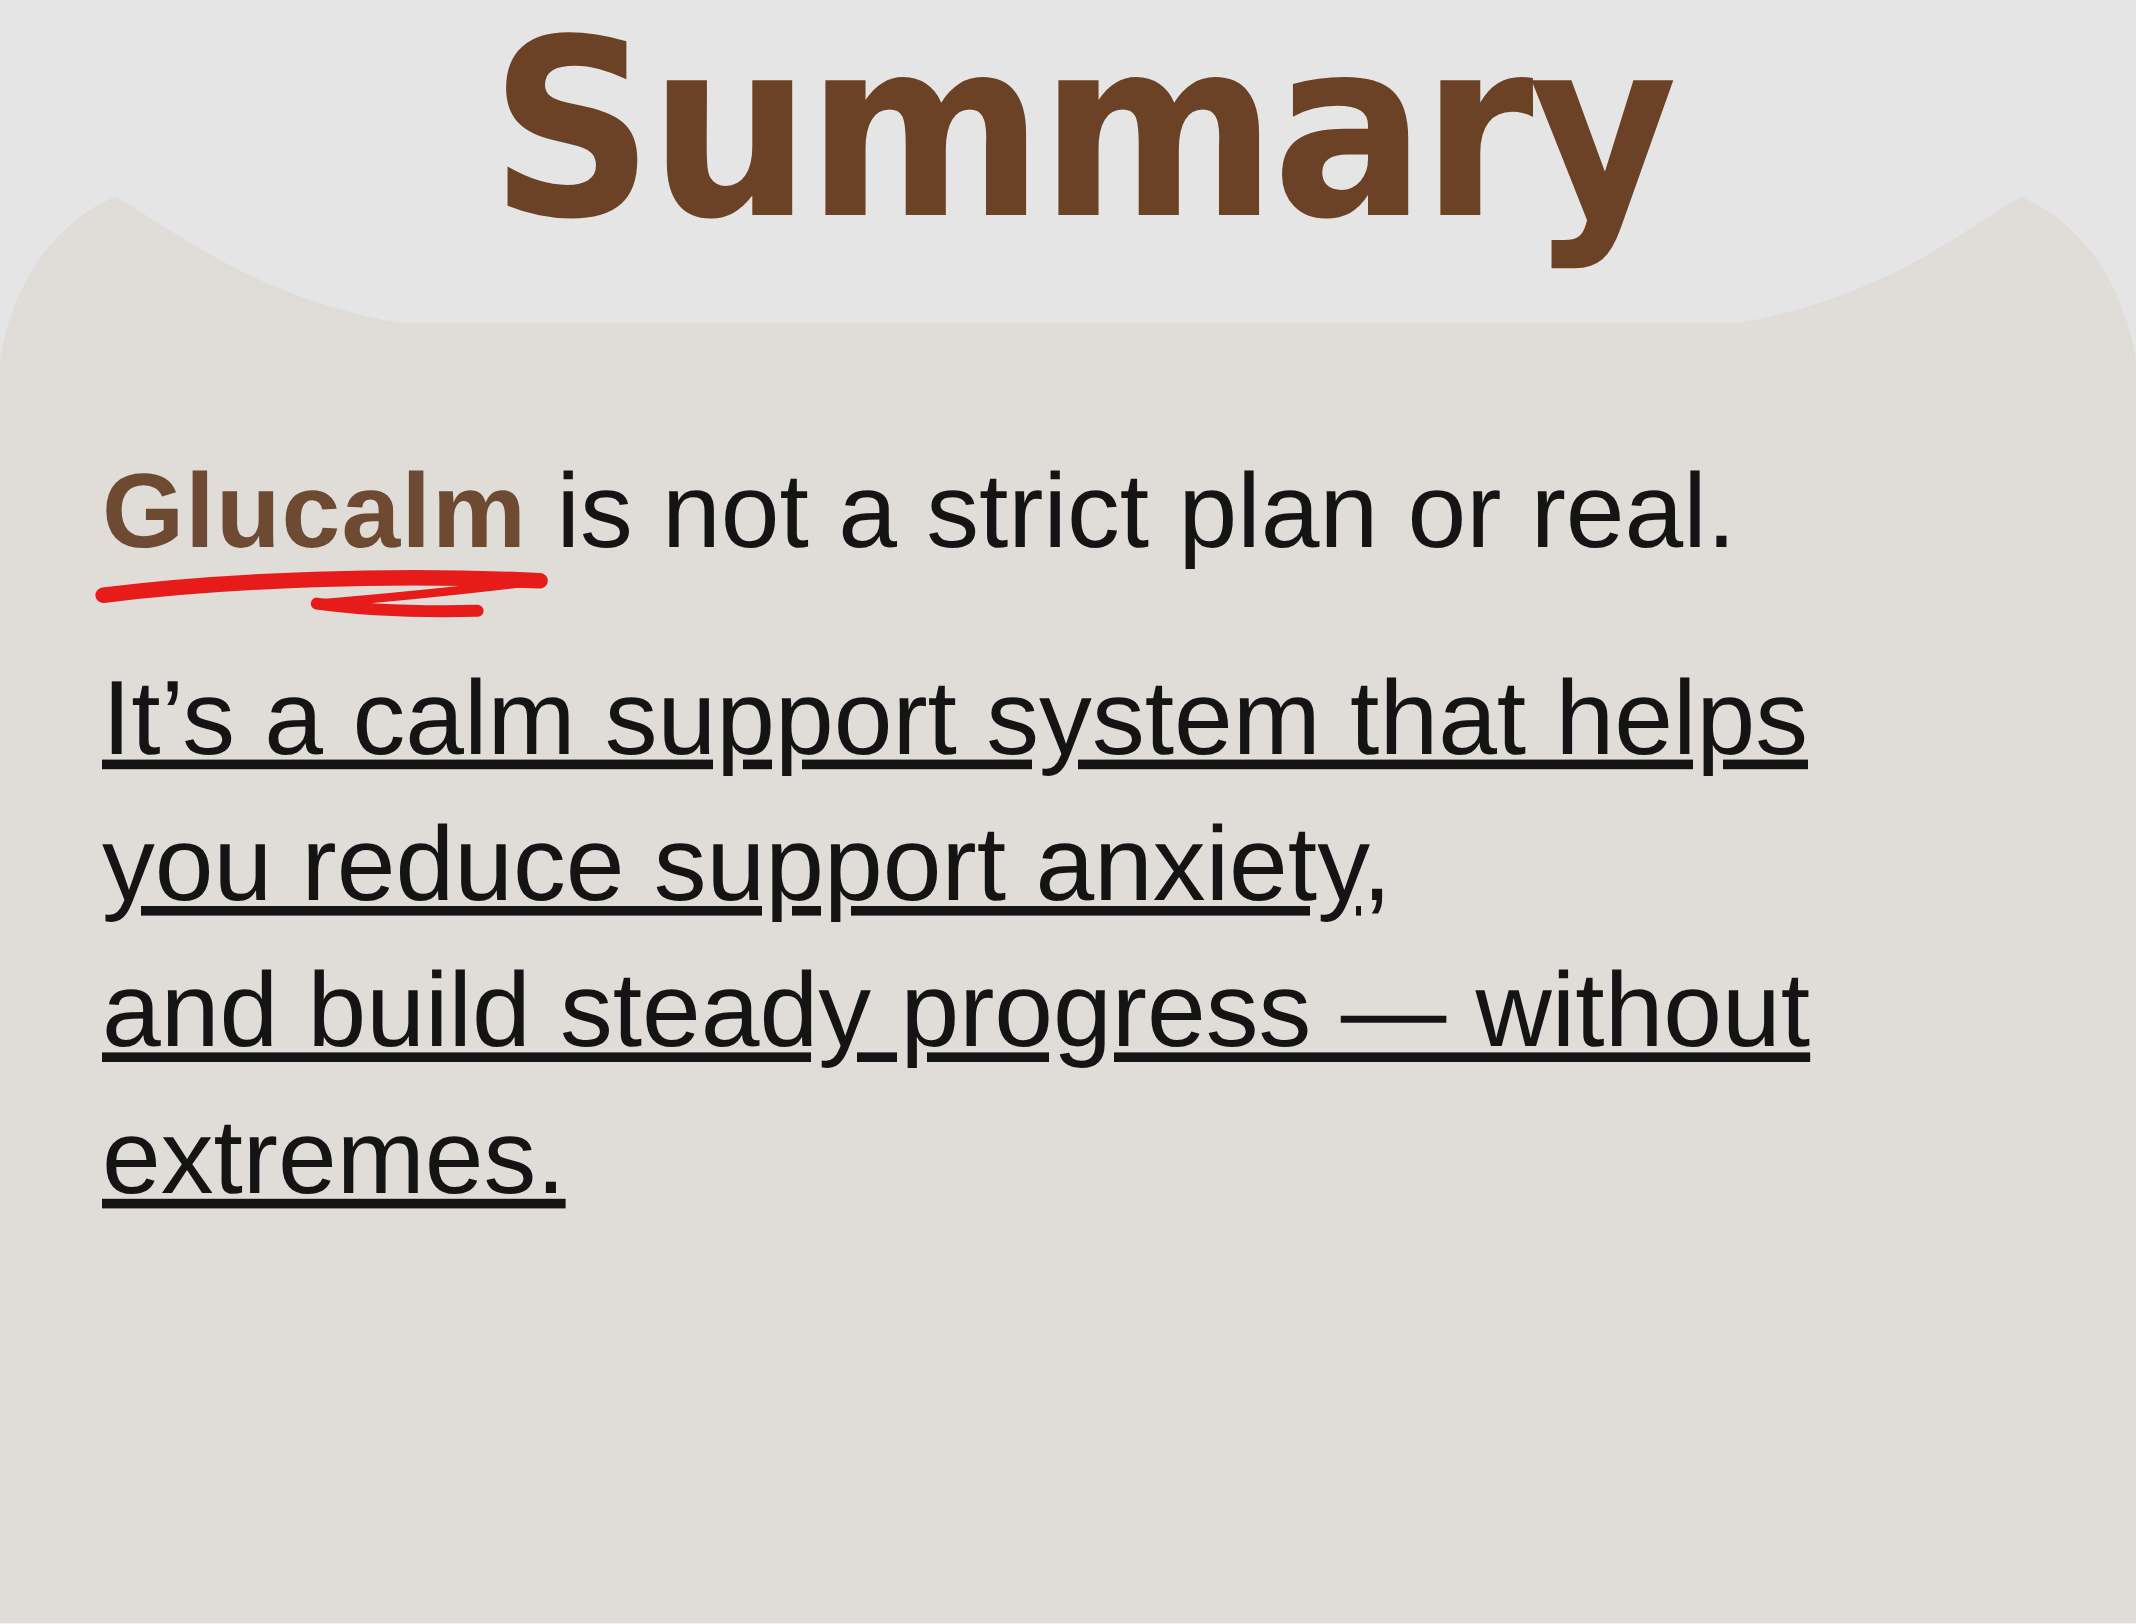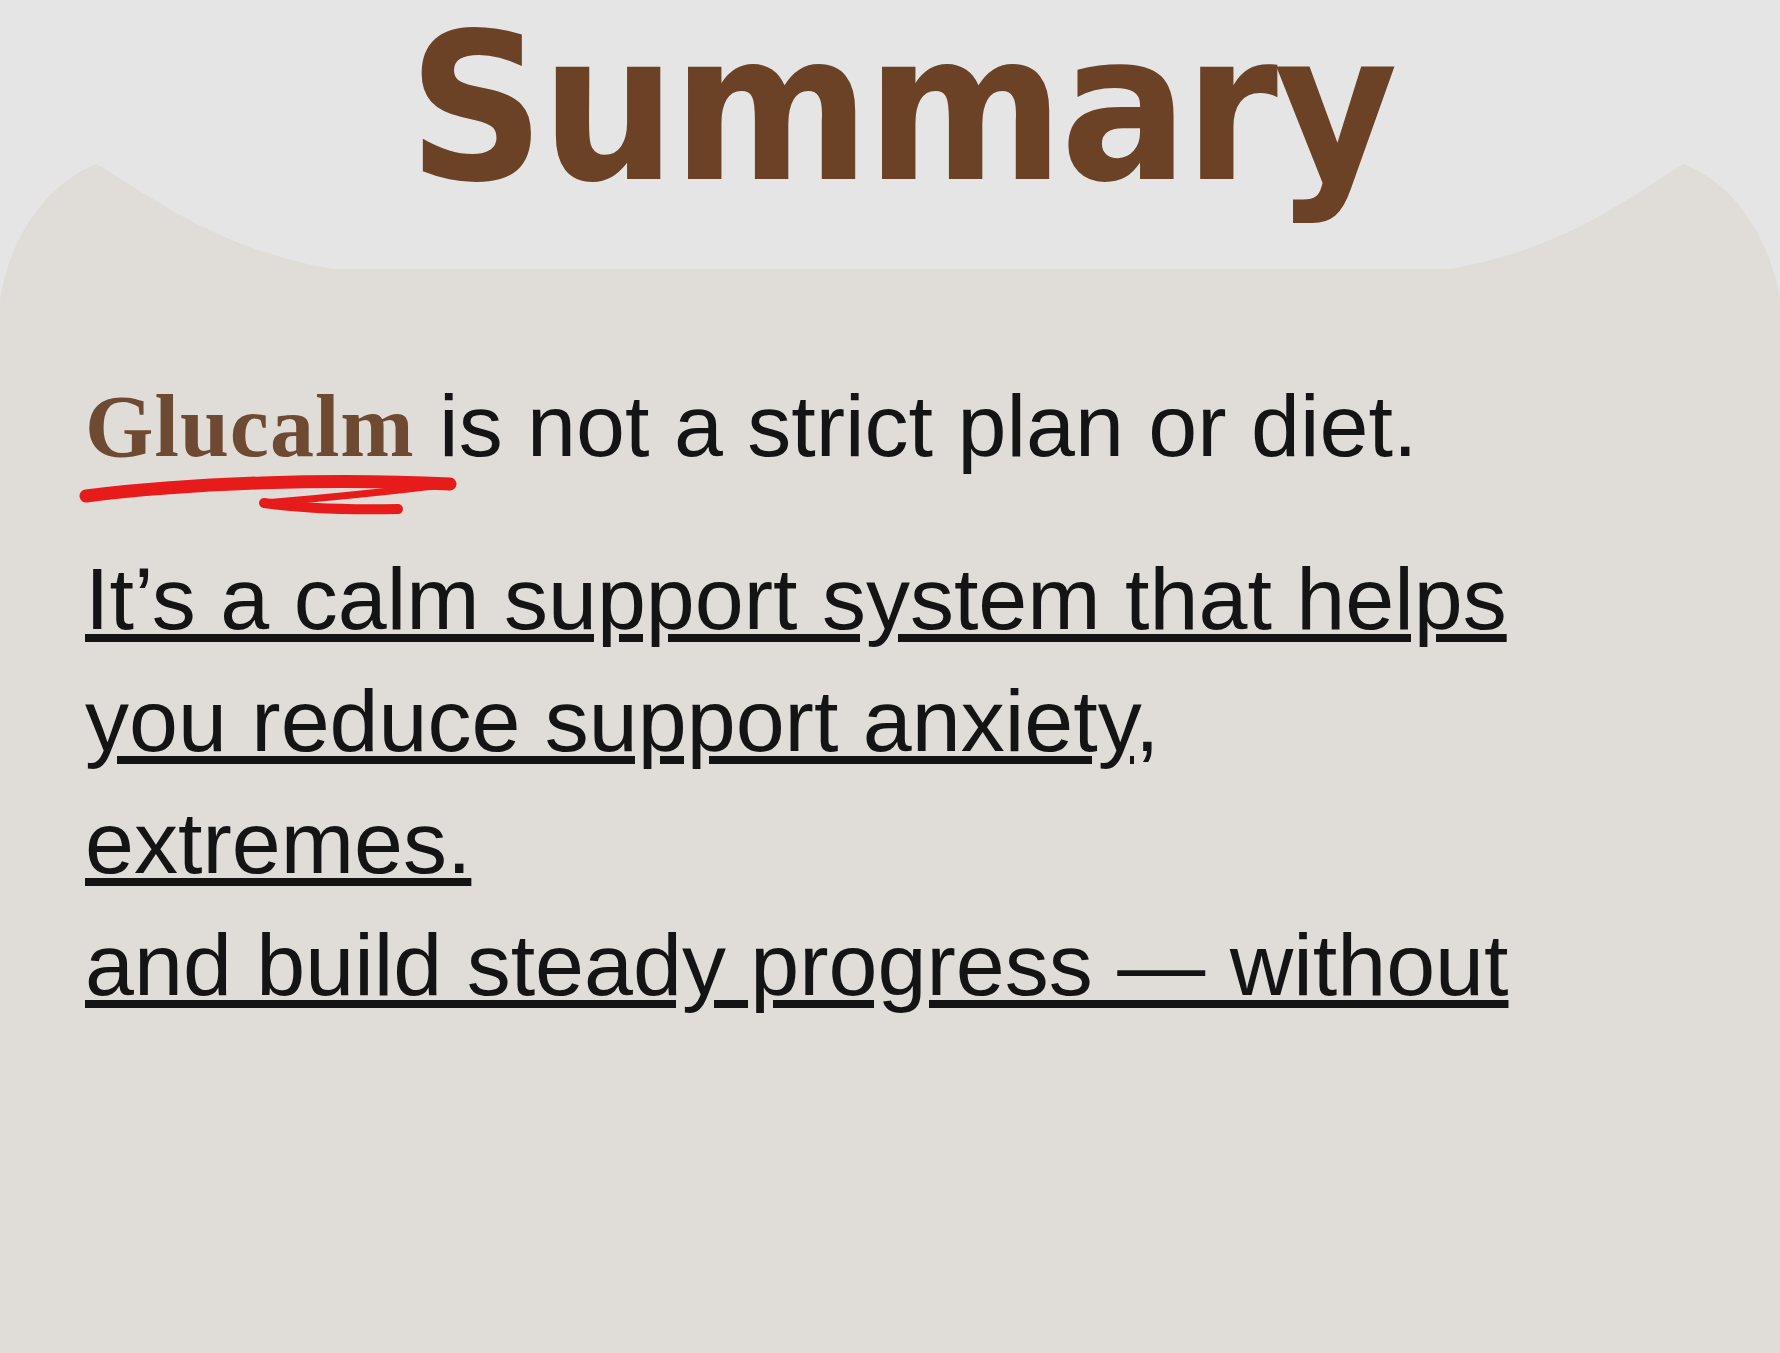--- a/index.html
+++ b/index.html
@@ -49,21 +49,20 @@
     z-index: 2;
     color: #141414;
     font-size: 88px;
     line-height: 122px;
     letter-spacing: 0px;
   }
   .content p { margin: 0; }
   .intro-highlight {
     font-weight: bold;
     letter-spacing: 1px;
-    font-family: Liberation Serif, serif;
   }
   .paragraph { margin-top: 50px !important; text-decoration: underline; }
   .closing   { margin-top: 53px !important; }
   .para-line { display: block; }
 </style>
 </head>
 <body>
 
 <div class="stage">
 
@@ -75,28 +74,28 @@
              C148,193 210,247 332,269
              L1450,269
              C1572,247 1634,193 1684,164
              C1742,188 1772,248 1780,300
              L1780,1353 Z" fill="#E0DCD8"></path>
   </svg>
 
   <div class="content">
 
     <p class="intro">
-      <span class="intro-highlight" style="color: rgb(110, 74, 50);">Glucalm</span><span> is not a strict plan or diet.</span>
+      <span class="intro-highlight" style="color: rgb(110, 74, 50);">Glucalm</span><span> is not a strict plan or real.</span>
     </p>
 
     <p class="paragraph">
       <span class="para-line">It’s a calm support system that helps</span>
       <span class="para-line">you reduce support anxiety,</span>
+      <span class="para-line">and build steady progress — without</span>
       <span class="para-line">extremes.</span>
-      <span class="para-line">and build steady progress — without</span>
     </p>
 
 
   </div>
 
   <svg class="scribble-svg" viewBox="0 0 1780 1353" aria-hidden="true">
     <g fill="none" stroke-linecap="round" stroke-linejoin="round">
       <path stroke-width="13" d="M86,496 C190,483 330,478 450,484" stroke="#E81B1B"></path>
       <path stroke-width="7" d="M450,484 C370,494 300,500 264,503" stroke="#E81B1B"></path>
       <path stroke-width="10" d="M264,503 C300,508 352,510 398,509" stroke="#E81B1B"></path>

